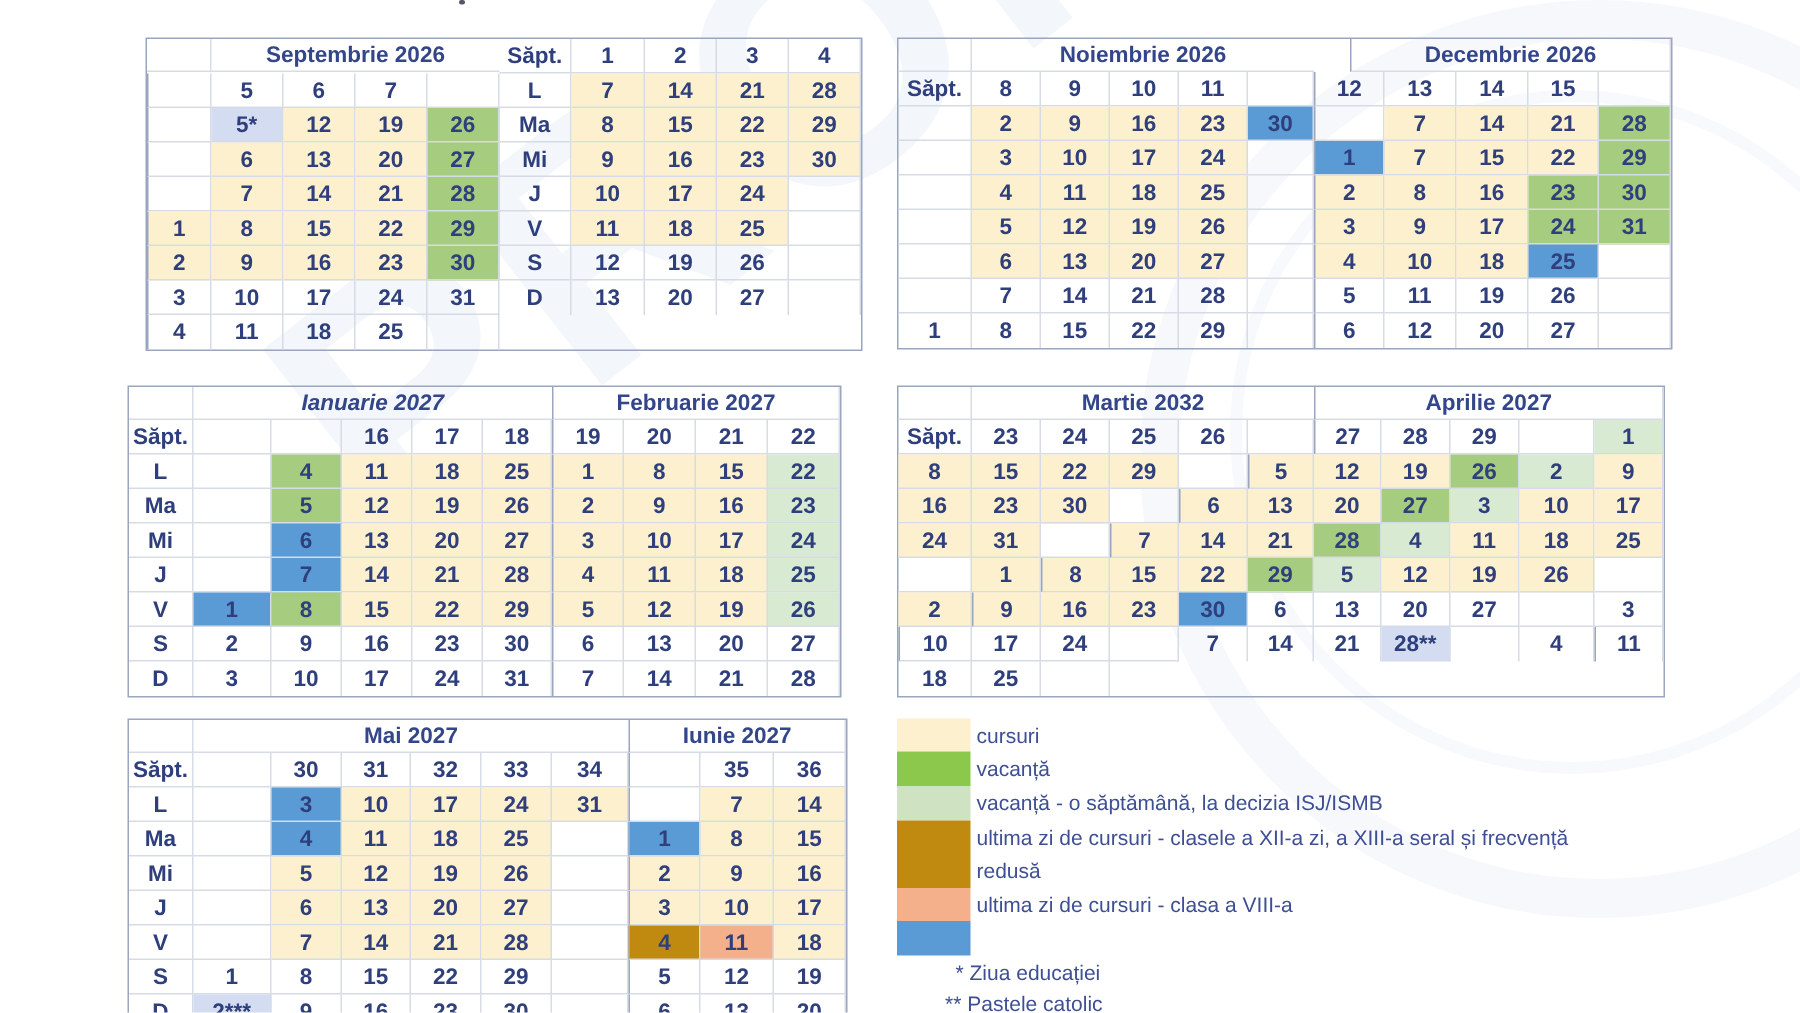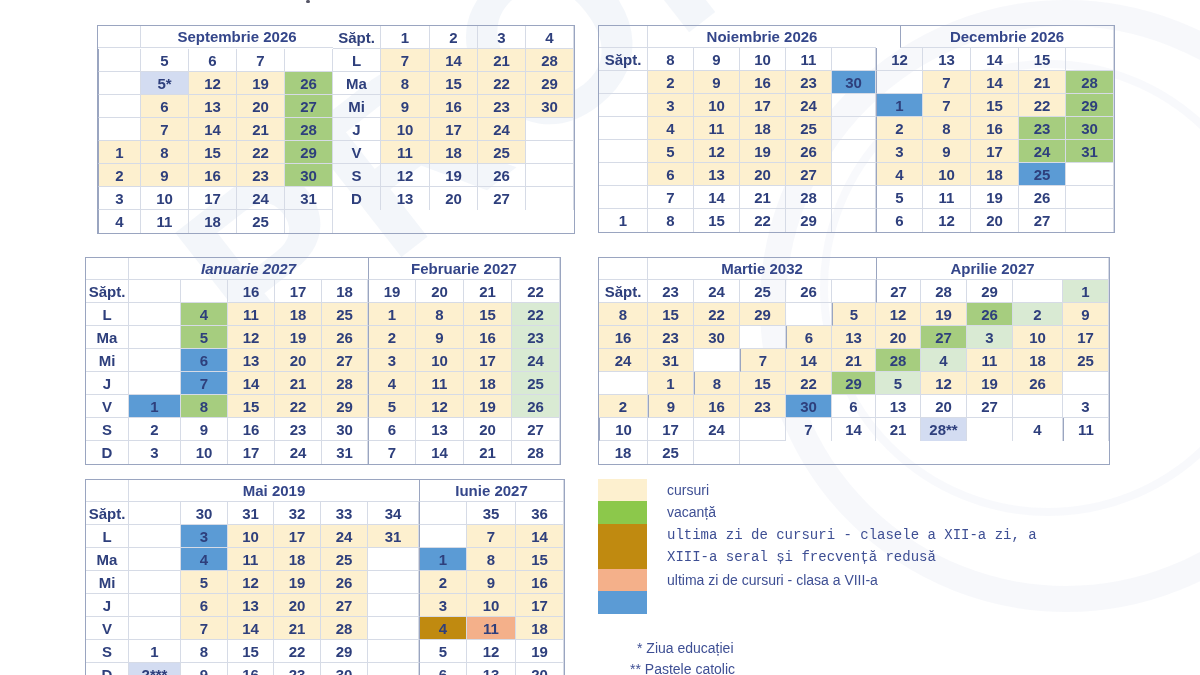--- a/index.html
+++ b/index.html
@@ -50,21 +50,21 @@
   .t-c { background:#fdf0cf; }
   .t-v { background:#a6cd7f; }
   .t-l { background:#d9ead3; }
   .t-h { background:#5b9bd5; }
   .t-s { background:#d3dcf1; }
   .t-b { background:#c08a10; }
   .t-o { background:#f4b08a; }
   .t-e { background:transparent; }
   .rowlabel { color:#2e3f7c; }
   .legend { position:absolute; left:598px; top:479px; z-index:1; }
-  .leg-row { display:flex; align-items:stretch;gap:16px; }
+  .leg-row { display:flex; align-items:stretch; }
   .swatch { width:49px; flex:none; }
   .leg-text {
     font-size:14px; color:#3e4f94; padding-left:4px; line-height:22px;
   }
   .foot {
     position:absolute; z-index:1; font-size:14px; color:#3e4f94;
   }
 </style>
 </head>
 <body>
@@ -419,21 +419,21 @@
       <div class="cell t-s" style="border-bottom: none;">28**</div>
       <div class="cell t-e" style="border-bottom: none;"></div>
       <div class="cell t-e" style="border-bottom: none;">4</div>
       <div class="cell t-e month-sep" style="border-bottom: none;">11</div>
       <div class="cell t-e" style="border-bottom: none;">18</div>
       <div class="cell t-e" style="border-bottom: none;">25</div>
       <div class="cell t-e" style="border-bottom: none;"></div>
     </div>
     <div class="cal" style="left: 85px; top: 479px; grid-template-columns: 43px 52px 47px 46px 47px 47px 51px 48px 49px 48px;">
       <div class="cell month-title"></div>
-      <div class="cell month-title" style="border-right: none; grid-column: 2 / span 6; justify-content: center;">Mai 2019</div>
+      <div class="cell month-title" style="border-right: none; grid-column: 2 / span 6; justify-content: center;">Mai 2027</div>
       <div class="cell month-title month-sep" style="grid-column: 8 / span 3;">Iunie 2027</div>
       <div class="cell">Săpt.</div>
       <div class="cell"></div>
       <div class="cell">30</div>
       <div class="cell">31</div>
       <div class="cell">32</div>
       <div class="cell">33</div>
       <div class="cell">34</div>
       <div class="cell month-sep"></div>
       <div class="cell">35</div>
@@ -514,22 +514,26 @@
 <div class="legend" id="legend">
     <div class="leg-row">
       <div class="swatch" style="height: 22px; background: rgb(253, 240, 207);"></div>
       <div class="leg-text">cursuri</div>
     </div>
     <div class="leg-row">
       <div class="swatch" style="height: 23px; background: rgb(140, 200, 75);"></div>
       <div class="leg-text">vacanță</div>
     </div>
     <div class="leg-row">
+      <div class="swatch" style="height: 23px; background: rgb(207, 227, 195);"></div>
+      <div class="leg-text">vacanță - o săptămână, la decizia ISJ/ISMB</div>
+    </div>
+    <div class="leg-row">
       <div class="swatch" style="height: 45px; background: rgb(192, 138, 16);"></div>
-      <div class="leg-text" style="width: 395px; font-family: Liberation Mono, monospace;">ultima zi de cursuri - clasele a XII-a zi, a XIII-a seral și frecvență redusă</div>
+      <div class="leg-text" style="width: 395px;">ultima zi de cursuri - clasele a XII-a zi, a XIII-a seral și frecvență redusă</div>
     </div>
     <div class="leg-row">
       <div class="swatch" style="height: 22px; background: rgb(244, 176, 138);"></div>
       <div class="leg-text">ultima zi de cursuri - clasa a VIII-a</div>
     </div>
     <div class="leg-row">
       <div class="swatch" style="height: 23px; background: rgb(91, 155, 213);"></div>
     </div>
   </div>
 <div class="foot" id="foot0" style="left:637px; top:640px;">

